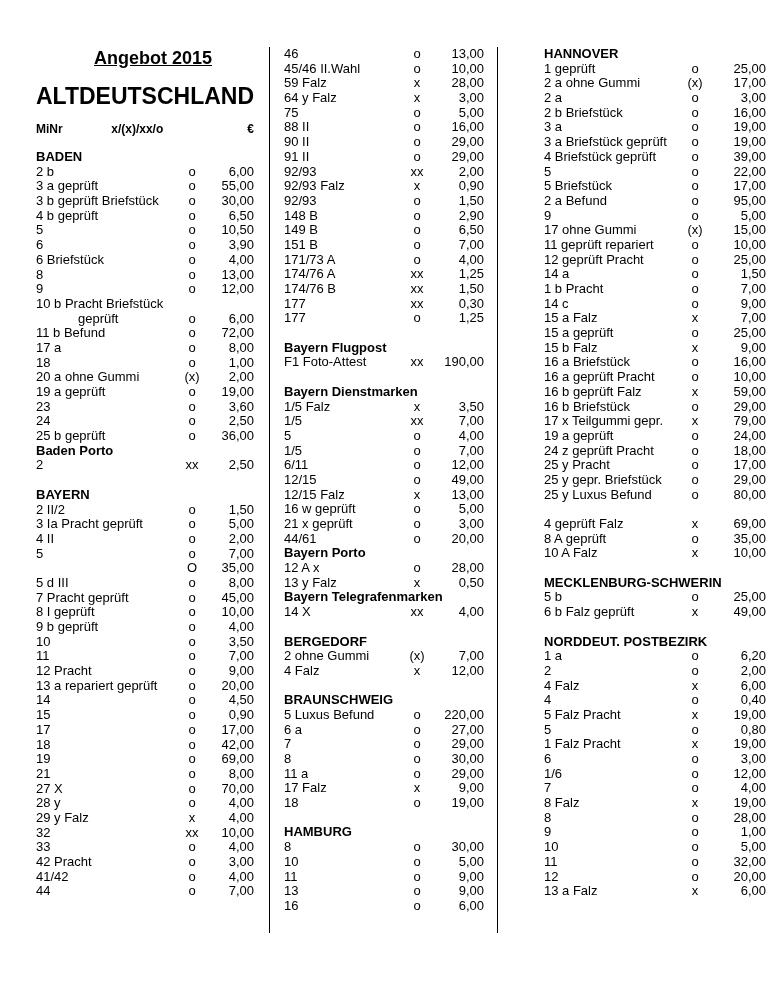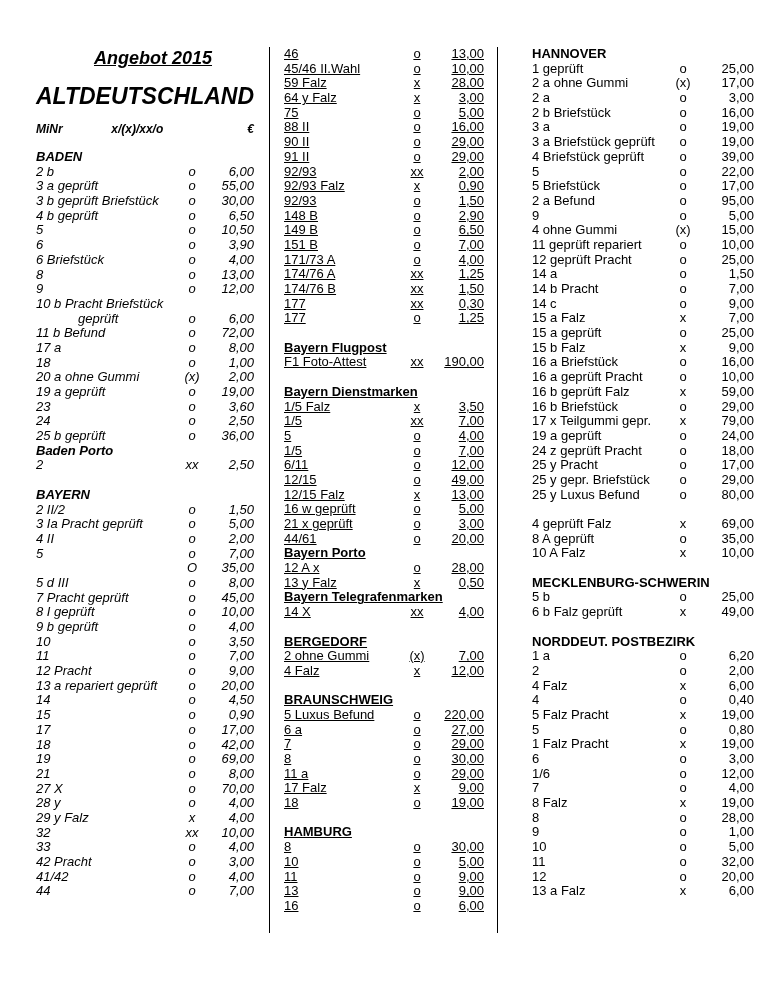--- a/index.html
+++ b/index.html
@@ -1,21 +1,21 @@
 <!DOCTYPE html>
 <html><head>
 <meta charset="utf-8">
 <style>
   html, body { margin:0; padding:0; background:#ffffff; }
   body { width:768px; height:994px; position:relative; overflow:hidden;
          font-family:"Liberation Sans", sans-serif; color:#000; font-size:13px; }
   .col { position:absolute; top:47px; }
-  #col-left  { left:36px;  width:218px;font-style:italic; }
-  #col-mid   { left:284px; width:200px;text-decoration:underline; }
-  #col-right { left:532px; width:222px; }
+  #col-left  { left:36px;  width:218px; }
+  #col-mid   { left:284px; width:200px; }
+  #col-right { left:544px; width:222px; }
   .divider { position:absolute; top:47px; height:886px; width:1px; background:#000; }
   #div1 { left:269px; } #div2 { left:497px; }
 
   .title { text-align:center; font-weight:bold; font-size:18px; text-decoration:underline;
            margin:0 0 16px 0; height:22px; line-height:22px; padding-left:16px; }
   .region { font-weight:bold; font-size:23px; line-height:22px; height:22px; margin-bottom:15px; }
   .hdr { display:flex; font-weight:bold; font-size:12px; height:15px; line-height:15px; margin-bottom:13px;gap:20px; }
   .hdr .h1 { width:60px; } .hdr .h2 { width:126px; } .hdr .h3 { flex:1; text-align:right; }
 
   .row { display:flex; height:14.7px; line-height:14.7px; white-space:nowrap; }
@@ -607,41 +607,41 @@
         <span class="n">2 a Befund</span>
         <span class="c">o</span>
         <span class="p">95,00</span>
       </div>
       <div class="row">
         <span class="n">9</span>
         <span class="c">o</span>
         <span class="p">5,00</span>
       </div>
       <div class="row">
-        <span class="n">4 ohne Gummi</span>
+        <span class="n">17 ohne Gummi</span>
         <span class="c">(x)</span>
         <span class="p">15,00</span>
       </div>
       <div class="row">
         <span class="n">11 geprüft repariert</span>
         <span class="c">o</span>
         <span class="p">10,00</span>
       </div>
       <div class="row">
         <span class="n">12 geprüft Pracht</span>
         <span class="c">o</span>
         <span class="p">25,00</span>
       </div>
       <div class="row">
         <span class="n">14 a</span>
         <span class="c">o</span>
         <span class="p">1,50</span>
       </div>
       <div class="row">
-        <span class="n">14 b Pracht</span>
+        <span class="n">1 b Pracht</span>
         <span class="c">o</span>
         <span class="p">7,00</span>
       </div>
       <div class="row">
         <span class="n">14 c</span>
         <span class="c">o</span>
         <span class="p">9,00</span>
       </div>
       <div class="row">
         <span class="n">15 a Falz</span>

